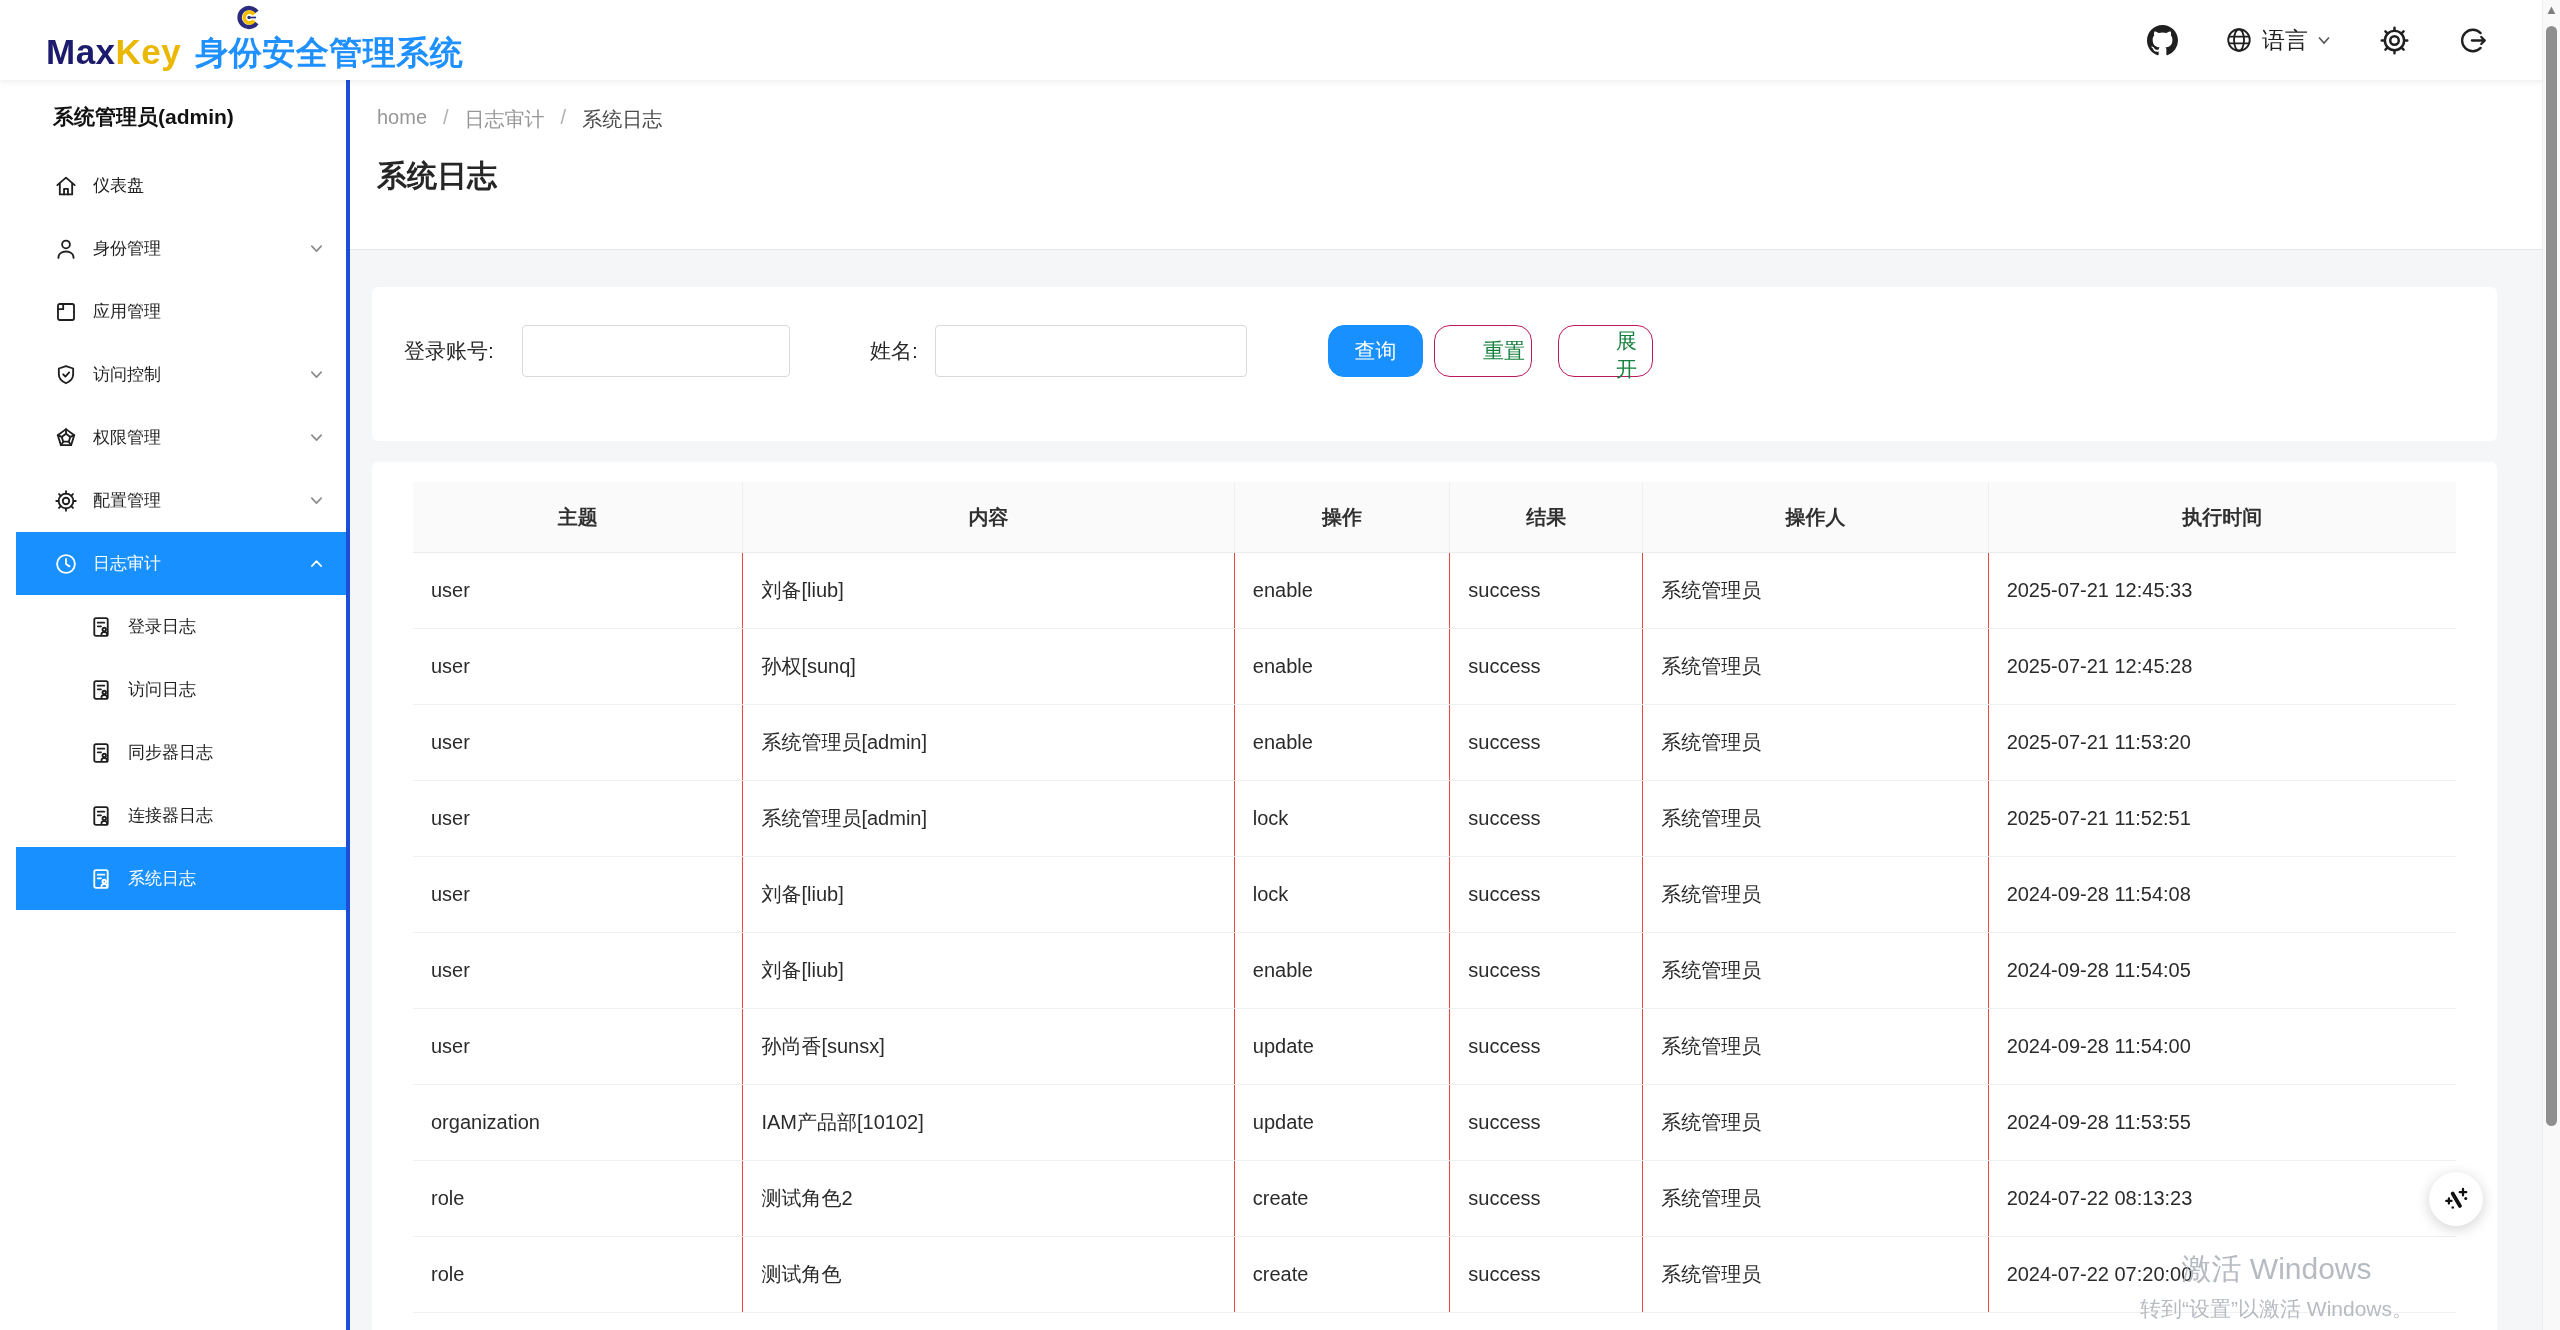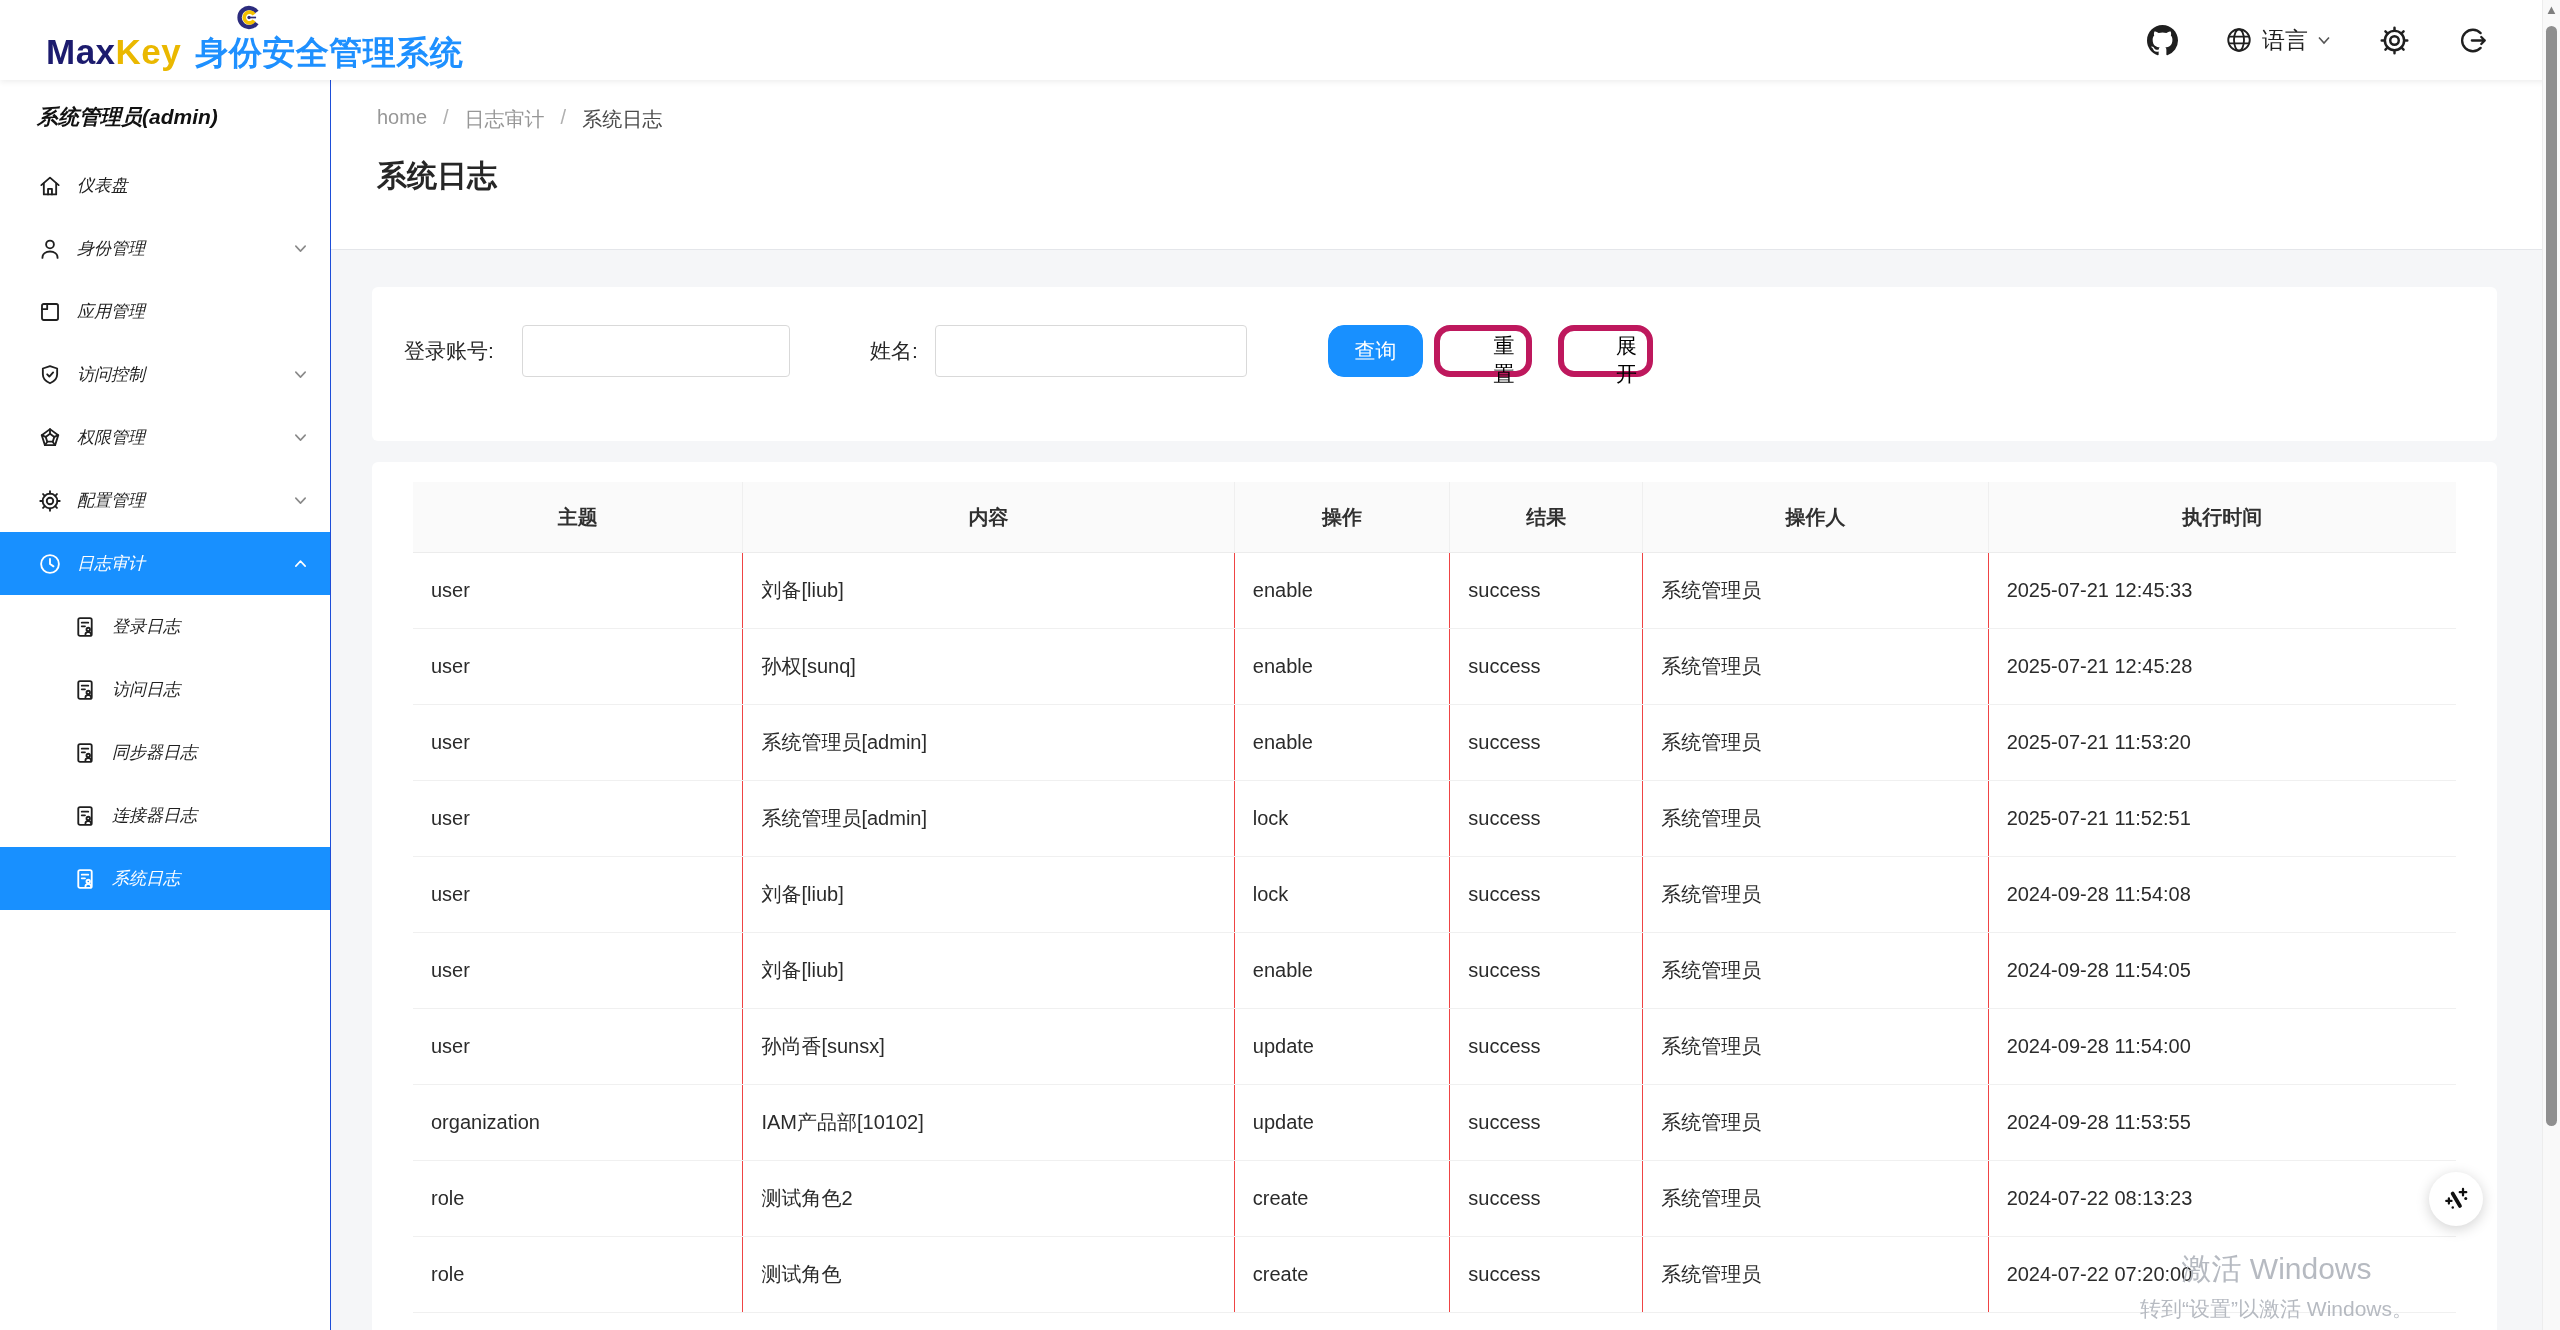--- a/index.html
+++ b/index.html
@@ -14,22 +14,22 @@
   .bt-max{color:#1c1b6e;} .bt-key{color:#eab800;} .bt-cn{color:#1e90ff;margin-left:14px;font-size:33px;}
   .h-right{position:absolute;right:72px;top:0;height:80px;display:flex;align-items:center;gap:46px;}
   .h-ic{display:inline-flex;align-items:center;cursor:pointer;color:#1f1f1f;}
   .lang{display:flex;align-items:center;gap:8px;font-size:23px;color:#1f1f1f;cursor:pointer;}
   
   .scrollbar{position:absolute;right:0;top:0;width:17px;height:1330px;background:#f9f9f9;z-index:60;
              border-left:1px solid #ededed;}
   .sb-arrow{position:absolute;top:2px;left:0;width:17px;text-align:center;font-size:13px;color:#7f7f7f;cursor:pointer;}
   .sb-thumb{position:absolute;left:3px;top:26px;width:11px;height:1100px;background:#8f8f8f;border-radius:6px;cursor:pointer;}
   
-  .sidebar{position:absolute;left:0;top:80px;width:330px;height:1250px;background:#fff;
-           border-right:1px solid #1d4ed8;z-index:20;font-style:italic;}
+  .sidebar{position:absolute;left:16px;top:80px;width:330px;height:1250px;background:#fff;
+           border-right:4px solid #1d4ed8;z-index:20;}
   .sb-user{height:74px;display:flex;align-items:center;padding-left:37px;font-size:21px;font-weight:bold;color:#111;}
   .mi{position:relative;height:63px;display:flex;align-items:center;padding-left:37px;font-size:17px;color:#1f1f1f;cursor:pointer;text-align:right;}
   .mi .icn{width:26px;height:26px;margin-right:14px;display:inline-flex;flex:none;}
   .mi .icn svg{width:100%;height:100%;}
   .mi .lbl{white-space:nowrap;}
   .mi .chev{position:absolute;right:22px;width:15px;height:15px;margin:0;color:#8a8a8a;}
   .mi.active{background:#1890ff;color:#fff;}
   .mi.active .chev{color:#fff;}
   .mi.sub{padding-left:72px;}
   
@@ -44,21 +44,21 @@
   .filter-card{left:372px;top:287px;width:2125px;height:154px;}
   .table-card{left:372px;top:462px;width:2125px;height:868px;border-radius:6px 6px 0 0;}
   .f-label{position:absolute;top:38px;height:52px;line-height:52px;font-size:21px;color:#262626;}
   .f-input{position:absolute;top:38px;height:52px;border:1px solid #d9d9d9;border-radius:4px;
            box-sizing:border-box;font-size:20px;padding:0 12px;outline:none;background:#fff;}
   #inp-account{left:150px;width:268px;} #inp-name{left:563px;width:312px;}
   .lab-account{left:32px;} .lab-name{left:498px;}
   .f-btn{position:absolute;top:38px;height:52px;border-radius:16px;font-size:21px;cursor:pointer;
          font-family:inherit;box-sizing:border-box;}
   .btn-primary{left:956px;width:95px;background:#1890ff;border:1px solid #1890ff;color:#fff;}
-  .btn-plain{background:#fff;border:6px solid #be185d;color:#000000;padding-left:48px;}
+  .btn-plain{background:#fff;border:1px solid #be185d;color:#15803d;padding-left:48px;}
   .btn-reset{left:1062px;width:98px;} .btn-expand{left:1186px;width:95px;}
   
   .log-table{position:absolute;left:41px;top:20px;width:2043px;border-collapse:collapse;table-layout:fixed;}
   .log-table th{height:70px;background:#fafafa;font-size:20px;font-weight:700;color:#303030;text-align:center;
                 border-bottom:1px solid #ececec;border-right:1px solid #efefef;padding:0;}
   .log-table th:last-child{border-right:none;}
   .log-table td{height:75px;font-size:20px;color:#2b2b2b;padding:0 18px;border-bottom:1px solid #f0f0f0;
                 border-right:1px solid #ef4444;white-space:nowrap;overflow:hidden;}
   .log-table td:last-child{border-right:none;}
   

